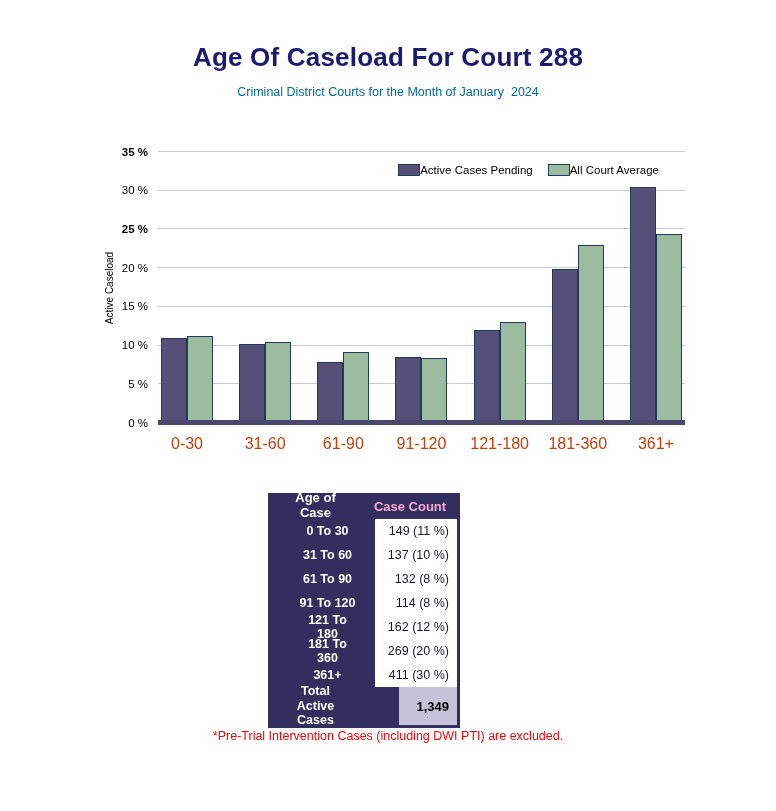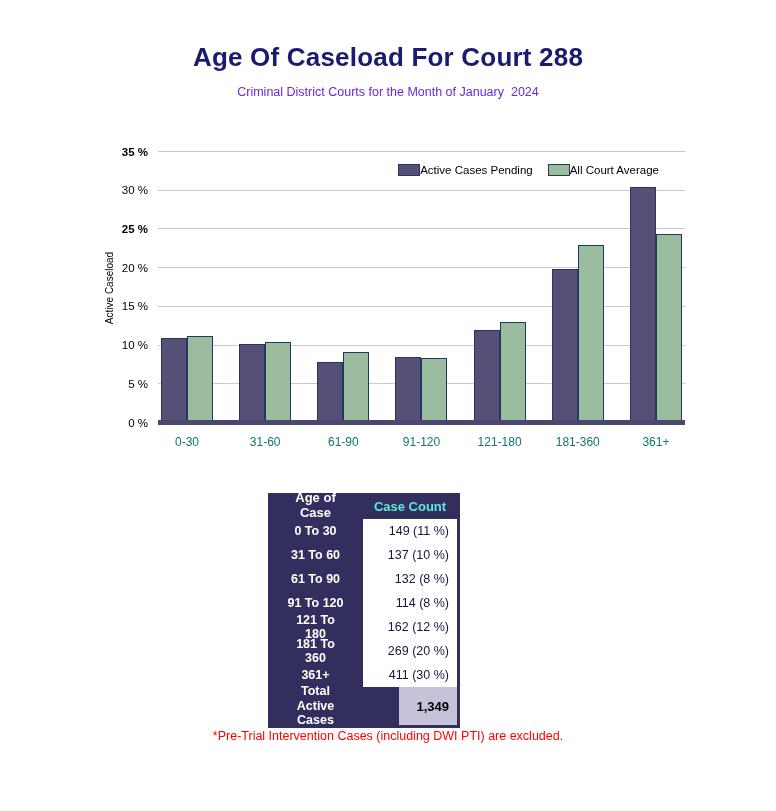--- a/index.html
+++ b/index.html
@@ -18,21 +18,21 @@
     width:776px;height:811px;background:#ffffff;position:relative;
     font-family:"Liberation Sans",sans-serif;color:#000;overflow:hidden;
   }
   .page{position:absolute;inset:0;}
   .title{
     position:absolute;top:42px;left:0;width:100%;text-align:center;
     font-size:26px;font-weight:bold;color:var(--title-navy);letter-spacing:0.2px;
   }
   .subtitle{
     position:absolute;top:85px;left:0;width:100%;text-align:center;
-    font-size:12.5px;color:#6d28d9;white-space:pre;
+    font-size:12.5px;color:#0369a1;white-space:pre;
   }
   
   .ylabel{
     position:absolute;left:109px;top:288px;font-size:10px;color:#000;
     transform:translate(-50%,-50%) rotate(-90deg);white-space:nowrap;
   }
   .yticks{position:absolute;left:0;top:152px;width:148px;height:271px;}
   .ytick{
     position:absolute;right:0;transform:translateY(50%);
     font-size:11.5px;line-height:1;color:#000;white-space:pre;
@@ -41,21 +41,21 @@
   .gridline{position:absolute;left:0;right:0;height:1px;background:var(--gridline);z-index:1;}
   .baseline{position:absolute;left:0;right:0;bottom:-2px;height:5px;background:var(--axis-line);z-index:3;}
   .bars{
     position:absolute;inset:0;display:flex;justify-content:space-between;
     align-items:flex-end;padding:0 3px;z-index:2;
   }
   .bar-group{position:relative;width:52px;height:100%;display:flex;align-items:flex-end;}
   .bar{width:26px;box-sizing:border-box;border:1px solid var(--bar-border);}
   .xlabel{
     position:absolute;top:calc(100% + 12px);left:50%;transform:translateX(-50%);
-    font-size:12px;white-space:nowrap;color:#0f766e;
+    font-size:16px;white-space:nowrap;color:#c2410c;
   }
   .legend{
     position:absolute;top:12px;right:26px;display:flex;gap:15px;
     align-items:center;z-index:4;
   }
   .legend-item{display:flex;align-items:center;gap:0;font-size:11.5px;color:#000;}
   .swatch{width:22px;height:12px;box-sizing:border-box;border:1px solid var(--bar-border);}
   
   .ctable{
     position:absolute;left:268px;top:493px;width:192px;
@@ -67,25 +67,25 @@
     text-align:center;font-weight:bold;font-size:12.5px;color:#fff;
     padding:0 18px;box-sizing:border-box;line-height:1.15;
   }
   .tcell-value{
     flex:1;background:#fff;color:#16163a;font-size:12.5px;
     display:flex;align-items:center;justify-content:flex-end;
     padding-right:8px;box-sizing:border-box;margin-right:3px;
   }
   .thead{height:26px;}
   .thead .tcell-value{
-    background:transparent;color:#5eead4;font-weight:bold;font-size:13px;
+    background:transparent;color:#f9a8d4;font-weight:bold;font-size:13px;
     justify-content:center;padding-right:0;margin-right:3px;
   }
   .thead .tcell-label{font-size:13px;}
-  .drow{height:24px;}
+  .drow{height:24px;margin-left:12px;}
   .total-row{height:38px;gap:36px;}
   .total-row .tcell-value{background:var(--total-bg);color:#000;font-weight:bold;font-size:13px;}
   .footnote{
     position:absolute;top:729px;left:0;width:100%;text-align:center;
     font-size:12.5px;color:var(--red);
   }
 </style>
 </head>
 <body>
 

